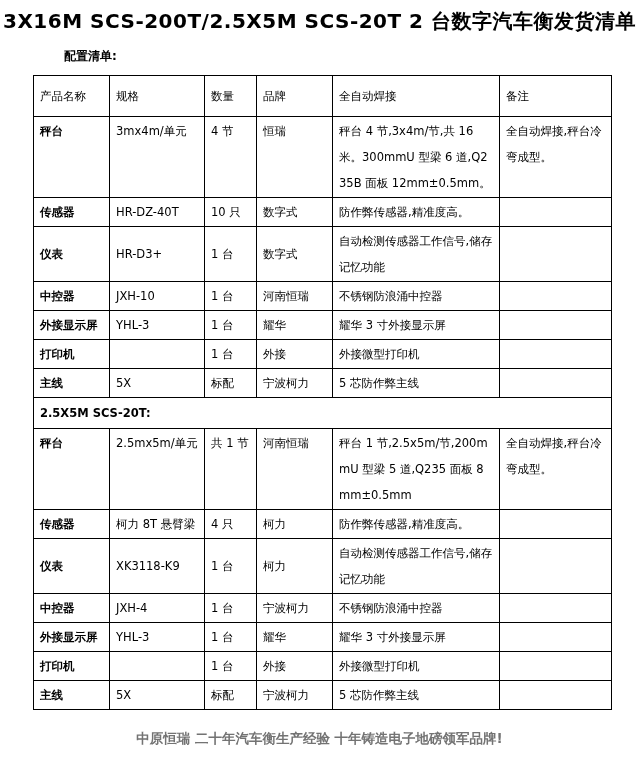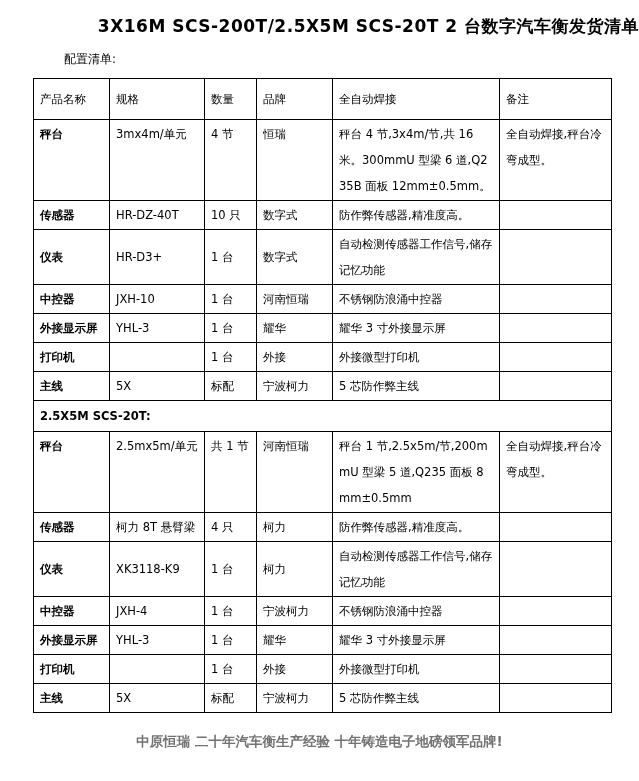--- a/index.html
+++ b/index.html
@@ -12,30 +12,30 @@
     color: #000000;
   }
   .page {
     position: relative;
     width: 639px;
     height: 781px;
     overflow: hidden;
   }
   .doc-title {
     margin: 0;
-    padding-top: 15px;
-    text-align: right;
-    font-size: 17px;
+    padding-top: 8px;
+    text-align: center;
+    font-size: 20px;
     font-weight: bold;
     letter-spacing: 0.5px;
   }
   .subtitle {
     margin: 13px 0 10px 64px;
     font-size: 12px;
-    font-weight: normal;
+    font-weight: bold;
   }
   table.config-table {
     border-collapse: collapse;
     table-layout: fixed;
     margin-left: 33px;
     width: 578px;
     font-size: 11.5px;
   }
   .config-table th,
   .config-table td {

